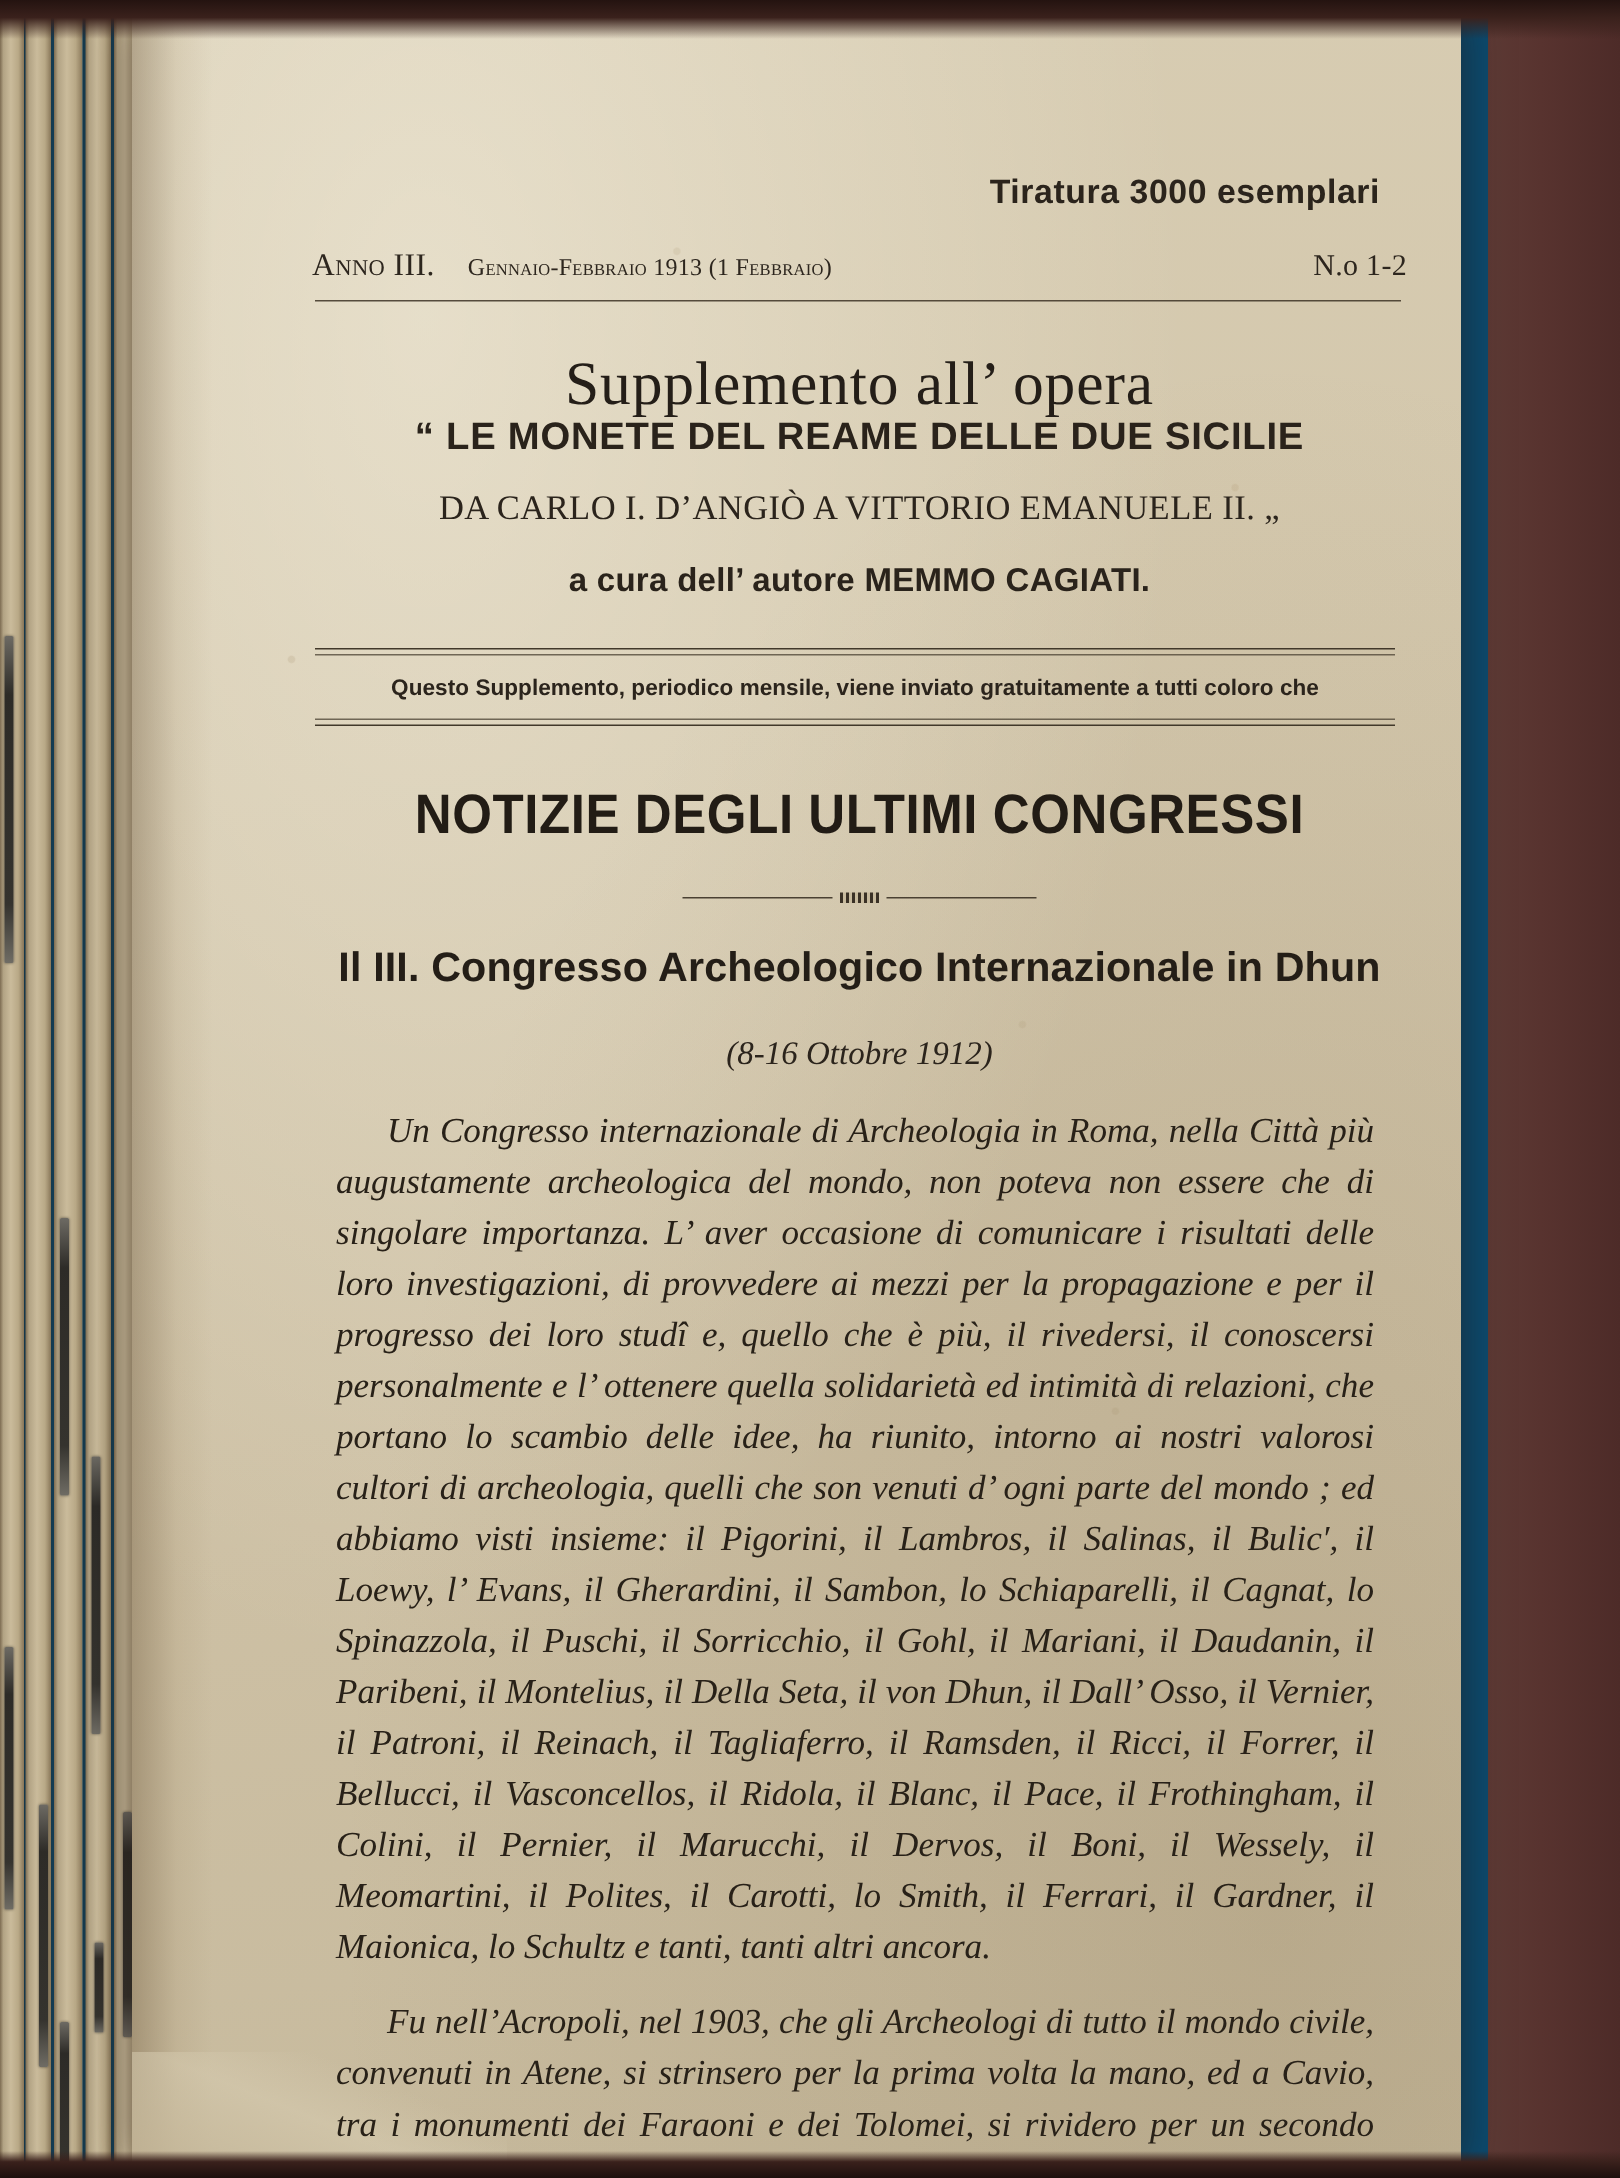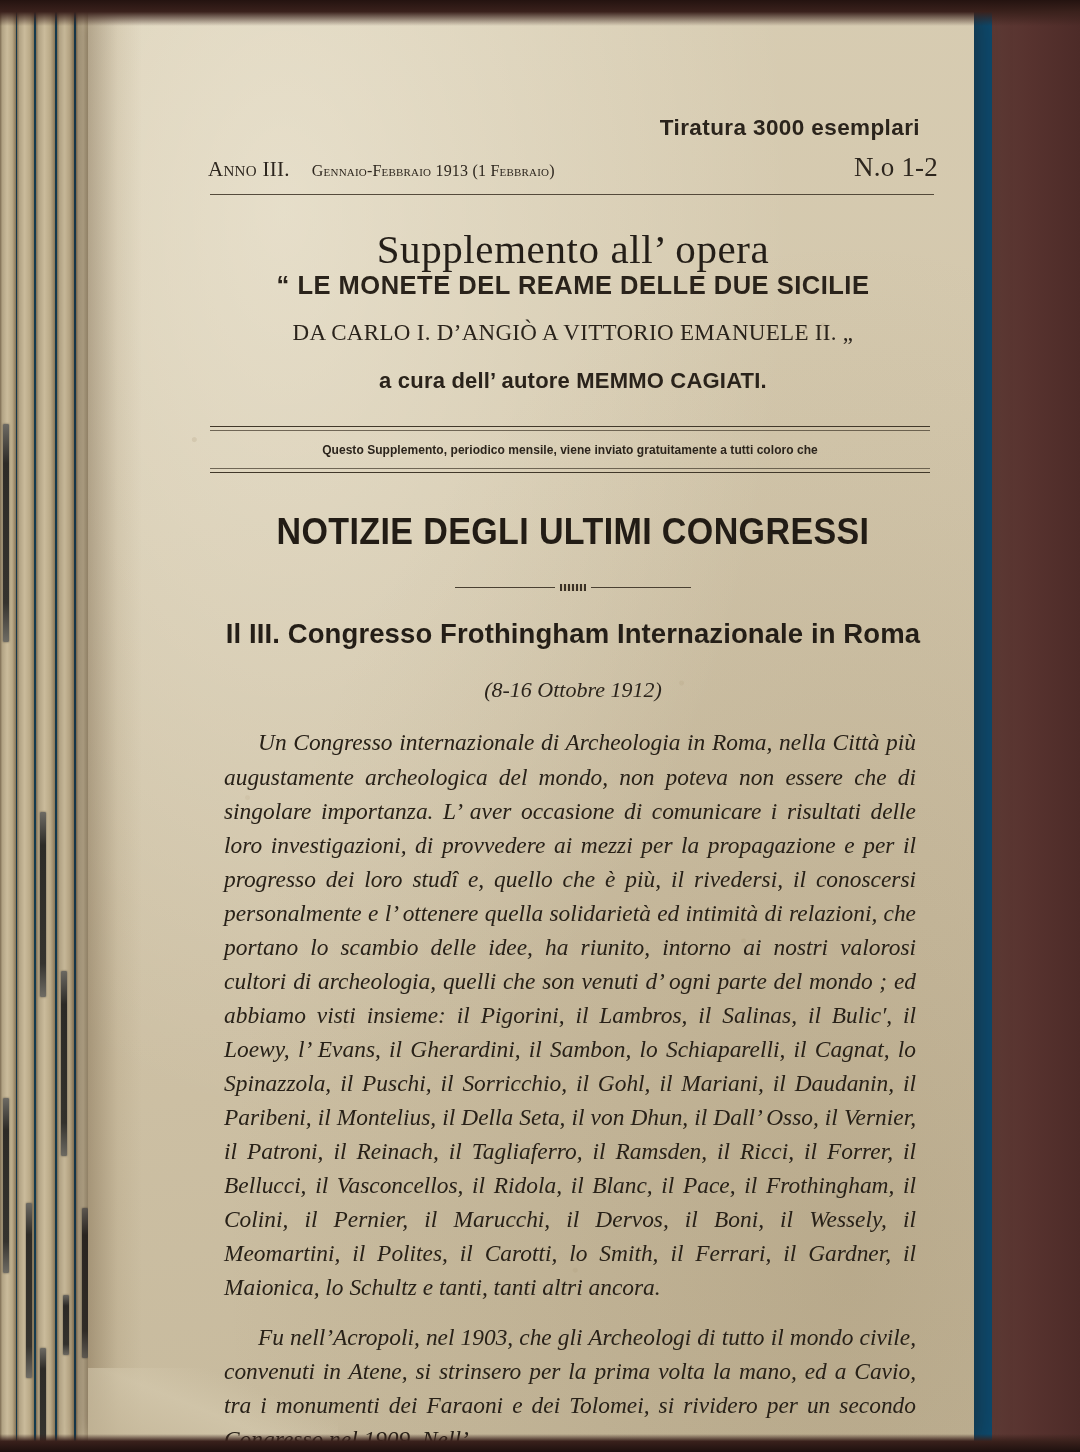--- a/index.html
+++ b/index.html
@@ -124,38 +124,38 @@
     font-weight: bold;
     font-size: 22.5px;
     letter-spacing: .4px;
     color: #2b241c;
   }
 
   .masthead-row {
     display: flex;
     align-items: baseline;
     justify-content: space-between;
-    margin-top: 11px;
+    margin-top: 23px;
     color: #2d261e;
   }
   .masthead-row .anno {
     font-size: 21px;
     font-variant: small-caps;
     letter-spacing: .3px;
   }
   .masthead-row .issue-date {
     font-size: 16px;
     font-variant: small-caps;
     letter-spacing: .2px;
     flex: 1;
     text-align: left;
     padding-left: 22px;
   }
   .masthead-row .number {
-    font-size: 27px;
+    font-size: 20px;
     letter-spacing: .2px;
     white-space: nowrap;
   }
 
   .rule-thin {
     height: 0;
     border-top: 1.6px solid #413729;
     margin: 11px 4px 0 2px;
     opacity: .88;
   }
@@ -209,21 +209,21 @@
     left: 0; right: 0;
     height: 0;
     border-top: 1px solid #4a4031;
     opacity: .75;
   }
   .notice::before { top: 3px; }
   .notice::after  { bottom: 3px; }
   .notice-line {
     font-family: "Liberation Sans", sans-serif;
     font-weight: bold;
-    font-size: 12px;
+    font-size: 15px;
     text-align: center;
     line-height: 1.72;
     letter-spacing: .05px;
     color: #2b241c;
     white-space: nowrap;
   }
   .notice-line .stars { letter-spacing: 13px; padding-left: 12px; }
 
   .section-head {
     text-align: center;
@@ -333,21 +333,21 @@
       </div>
 
       <h2 class="section-head">NOTIZIE DEGLI ULTIMI CONGRESSI</h2>
 
       <div class="ornament">
         <span class="bar"></span>
         <span class="dia"></span>
         <span class="bar"></span>
       </div>
 
-      <h3 class="article-title">Il III. Congresso Frothingham Internazionale in Roma</h3>
+      <h3 class="article-title">Il III. Congresso Archeologico Internazionale in Dhun</h3>
 
       <div class="article-date">(8-16 Ottobre 1912)</div>
 
       <div class="body-text">
         <p>Un Congresso internazionale di Archeologia in Roma, nella Città più augustamente archeologica del mondo, non poteva non essere che di singolare importanza. L’ aver occasione di comunicare i risultati delle loro investigazioni, di provvedere ai mezzi per la propagazione e per il progresso dei loro studî e, quello che è più, il rivedersi, il conoscersi personalmente e l’ ottenere quella solidarietà ed intimità di relazioni, che portano lo scambio delle idee, ha riunito, intorno ai nostri valorosi cultori di archeologia, quelli che son venuti d’ ogni parte del mondo ; ed abbiamo visti insieme: il Pigorini, il Lambros, il Salinas, il Bulic′, il Loewy, l’ Evans, il Gherardini, il Sambon, lo Schiaparelli, il Cagnat, lo Spinazzola, il Puschi, il Sorricchio, il Gohl, il Mariani, il Daudanin, il Paribeni, il Montelius, il Della Seta, il von Dhun, il Dall’ Osso, il Vernier, il Patroni, il Reinach, il Tagliaferro, il Ramsden, il Ricci, il Forrer, il Bellucci, il Vasconcellos, il Ridola, il Blanc, il Pace, il Frothingham, il Colini, il Pernier, il Marucchi, il Dervos, il Boni, il Wessely, il Meomartini, il Polites, il Carotti, lo Smith, il Ferrari, il Gardner, il Maionica, lo Schultz e tanti, tanti altri ancora.</p>
         <p><span>Fu nell’Acropoli, nel 1903, che gli Archeologi di tutto il mondo civile, convenuti in Atene, si strinsero per la prima volta la mano, ed a Cavio, tra i monumenti dei Faraoni e dei Tolomei, si rividero per un secondo Congresso nel 1909. Nell’ </span></p>
       </div>
 
     </div>
   </div>

